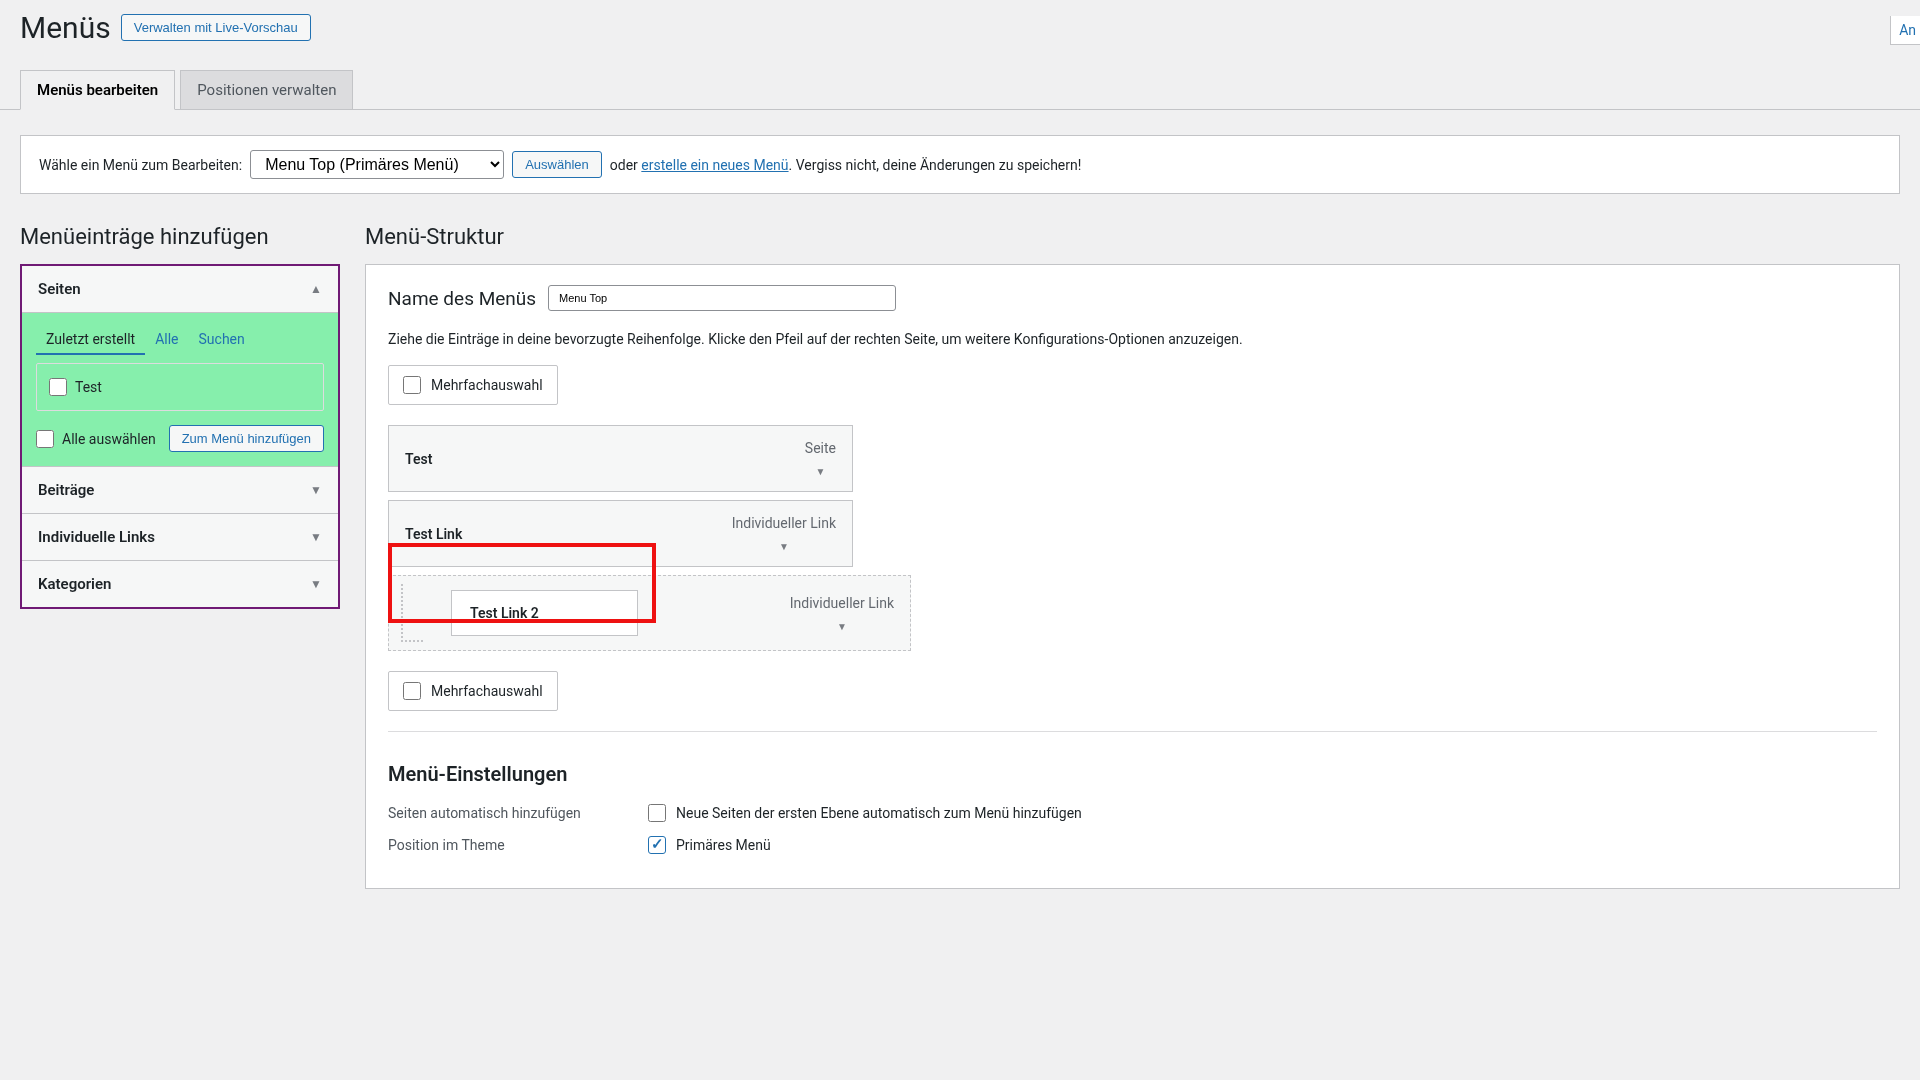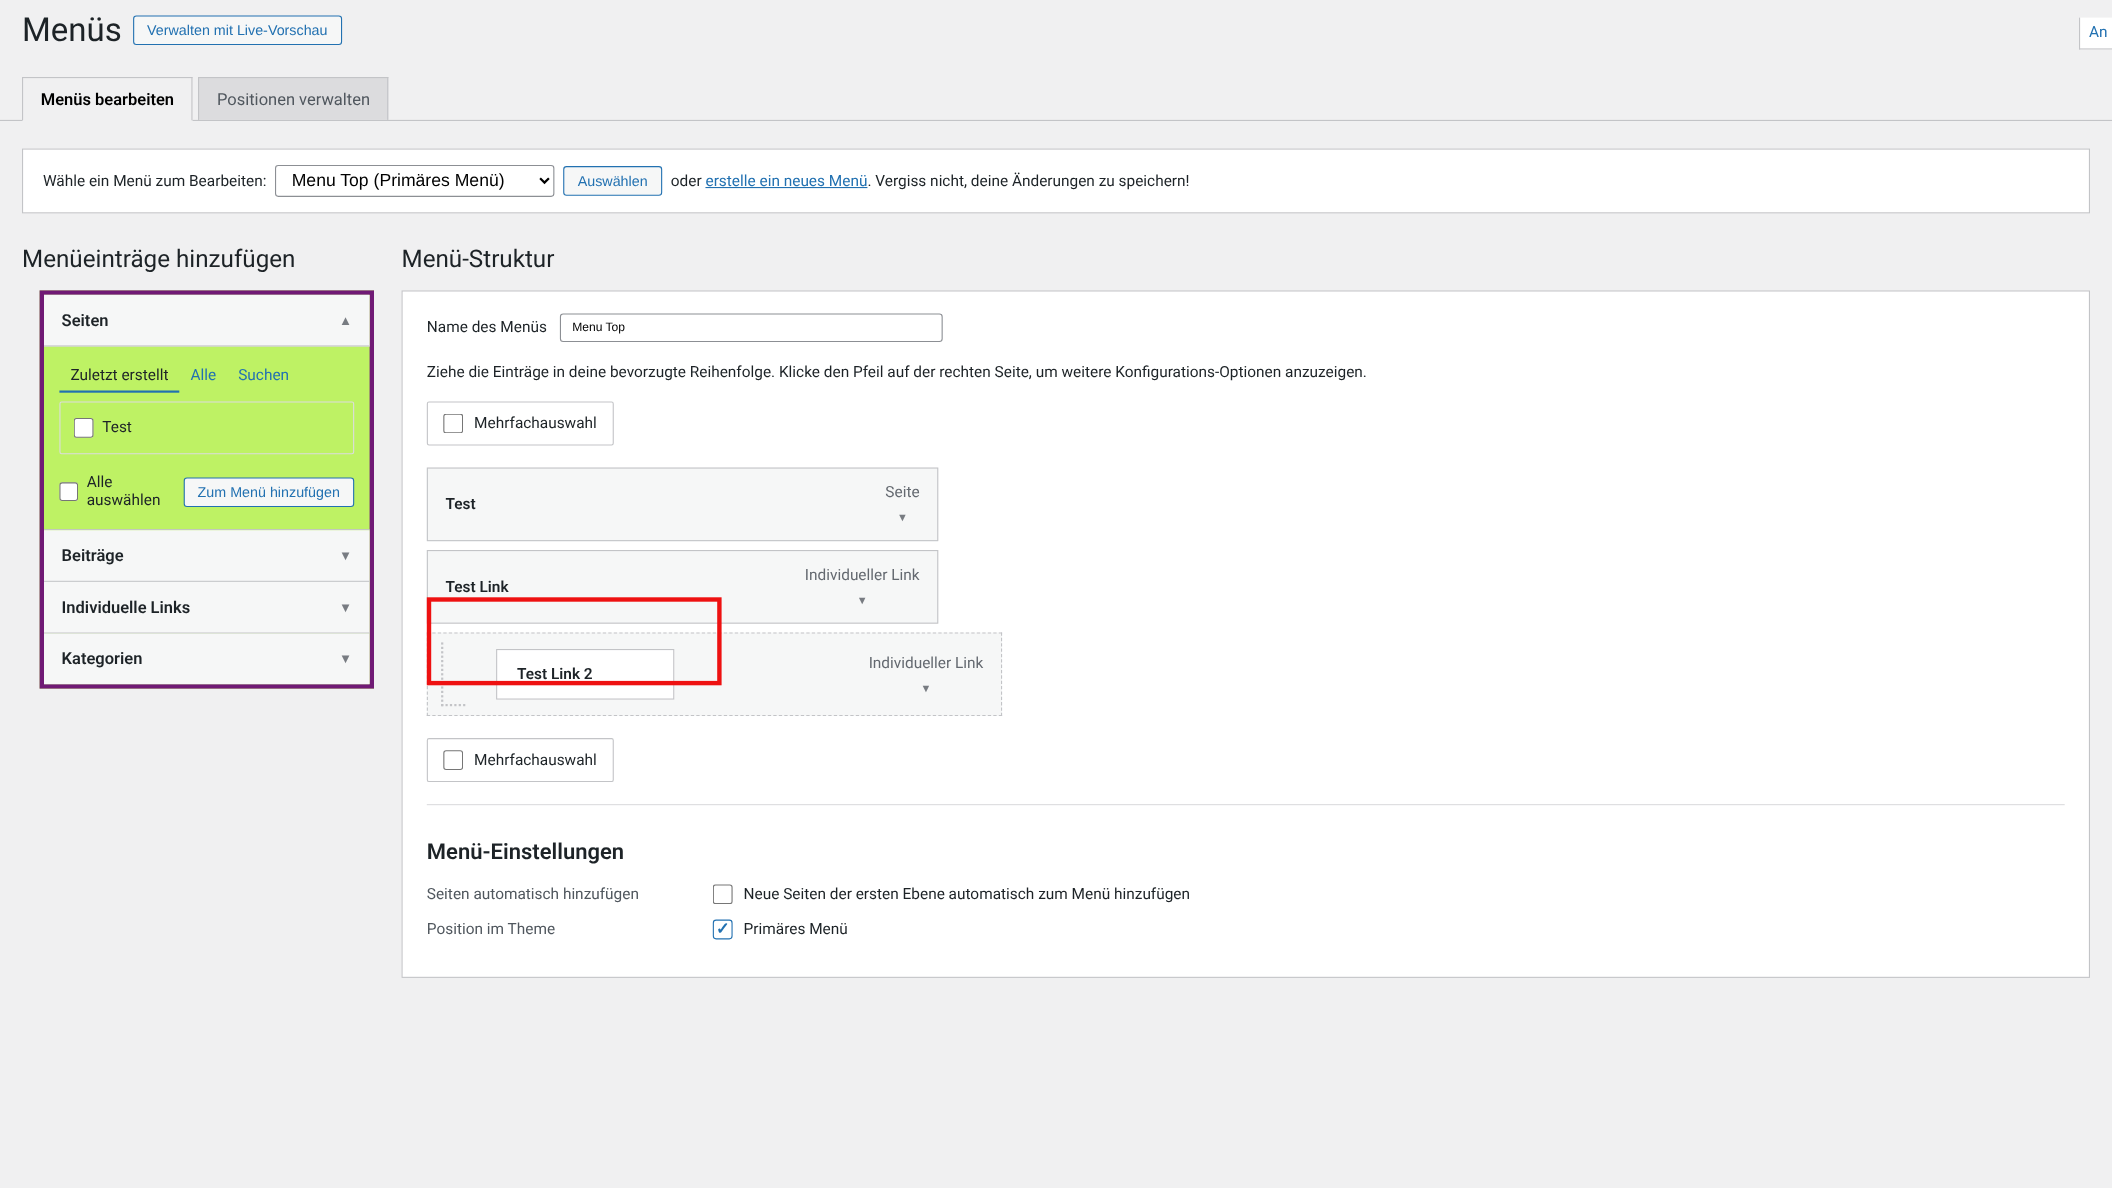--- a/index.html
+++ b/index.html
@@ -71,23 +71,22 @@
     gap: 25px;
     margin-top: 30px;
     align-items: flex-start;
   }
   .left-col { width: 320px; flex-shrink: 0; }
   .right-col { flex: 1; }
 
   h2.section { font-size: 22px; font-weight: 400; margin-bottom: 15px; }
 
   .accordion {
-    border: 4px solid #701a75;
-    background: #bef264;
-    margin-left: 16px;
+    border: 2px solid #701a75;
+    background: #86efac;
   }
   .acc-head {
     background: #f6f7f7;
     border-bottom: 1px solid #c3c4c7;
     padding: 14px 16px;
     display: flex;
     justify-content: space-between;
     align-items: center;
     cursor: pointer;
     font-size: 15px;
@@ -138,21 +137,21 @@
     background: #fff;
     border: 1px solid #c3c4c7;
     padding: 20px 22px;
   }
   .name-row {
     display: flex;
     align-items: center;
     gap: 12px;
     margin-bottom: 20px;
   }
-  .name-row label { font-size: 14px; }
+  .name-row label { font-size: 19px; }
   .name-row input[type="text"] {
     padding: 6px 10px;
     border: 1px solid #8c8f94;
     border-radius: 3px;
     font-size: 11px;
     width: 348px;
   }
   .help-txt { color: #1d2327; font-size: 14px; margin-bottom: 18px; }
 
   .multi-btn {
@@ -204,21 +203,21 @@
     border-left: 2px dotted #c3c4c7;
     border-bottom: 2px dotted #c3c4c7;
   }
   .indent-label-box {
     background: #fff;
     border: 1px solid #c3c4c7;
     padding: 14px 18px;
     font-weight: 600;
     position: relative;
     margin-left: 46px;
-    width: 162px;
+    width: 187px;
   }
   .red-box {
     position: absolute;
     border: 4px solid #e11;
     pointer-events: none;
   }
 
   .settings h3 { font-size: 20px; font-weight: 600; margin: 30px 0 18px 0; }
   .settings-row {
     display: flex;

